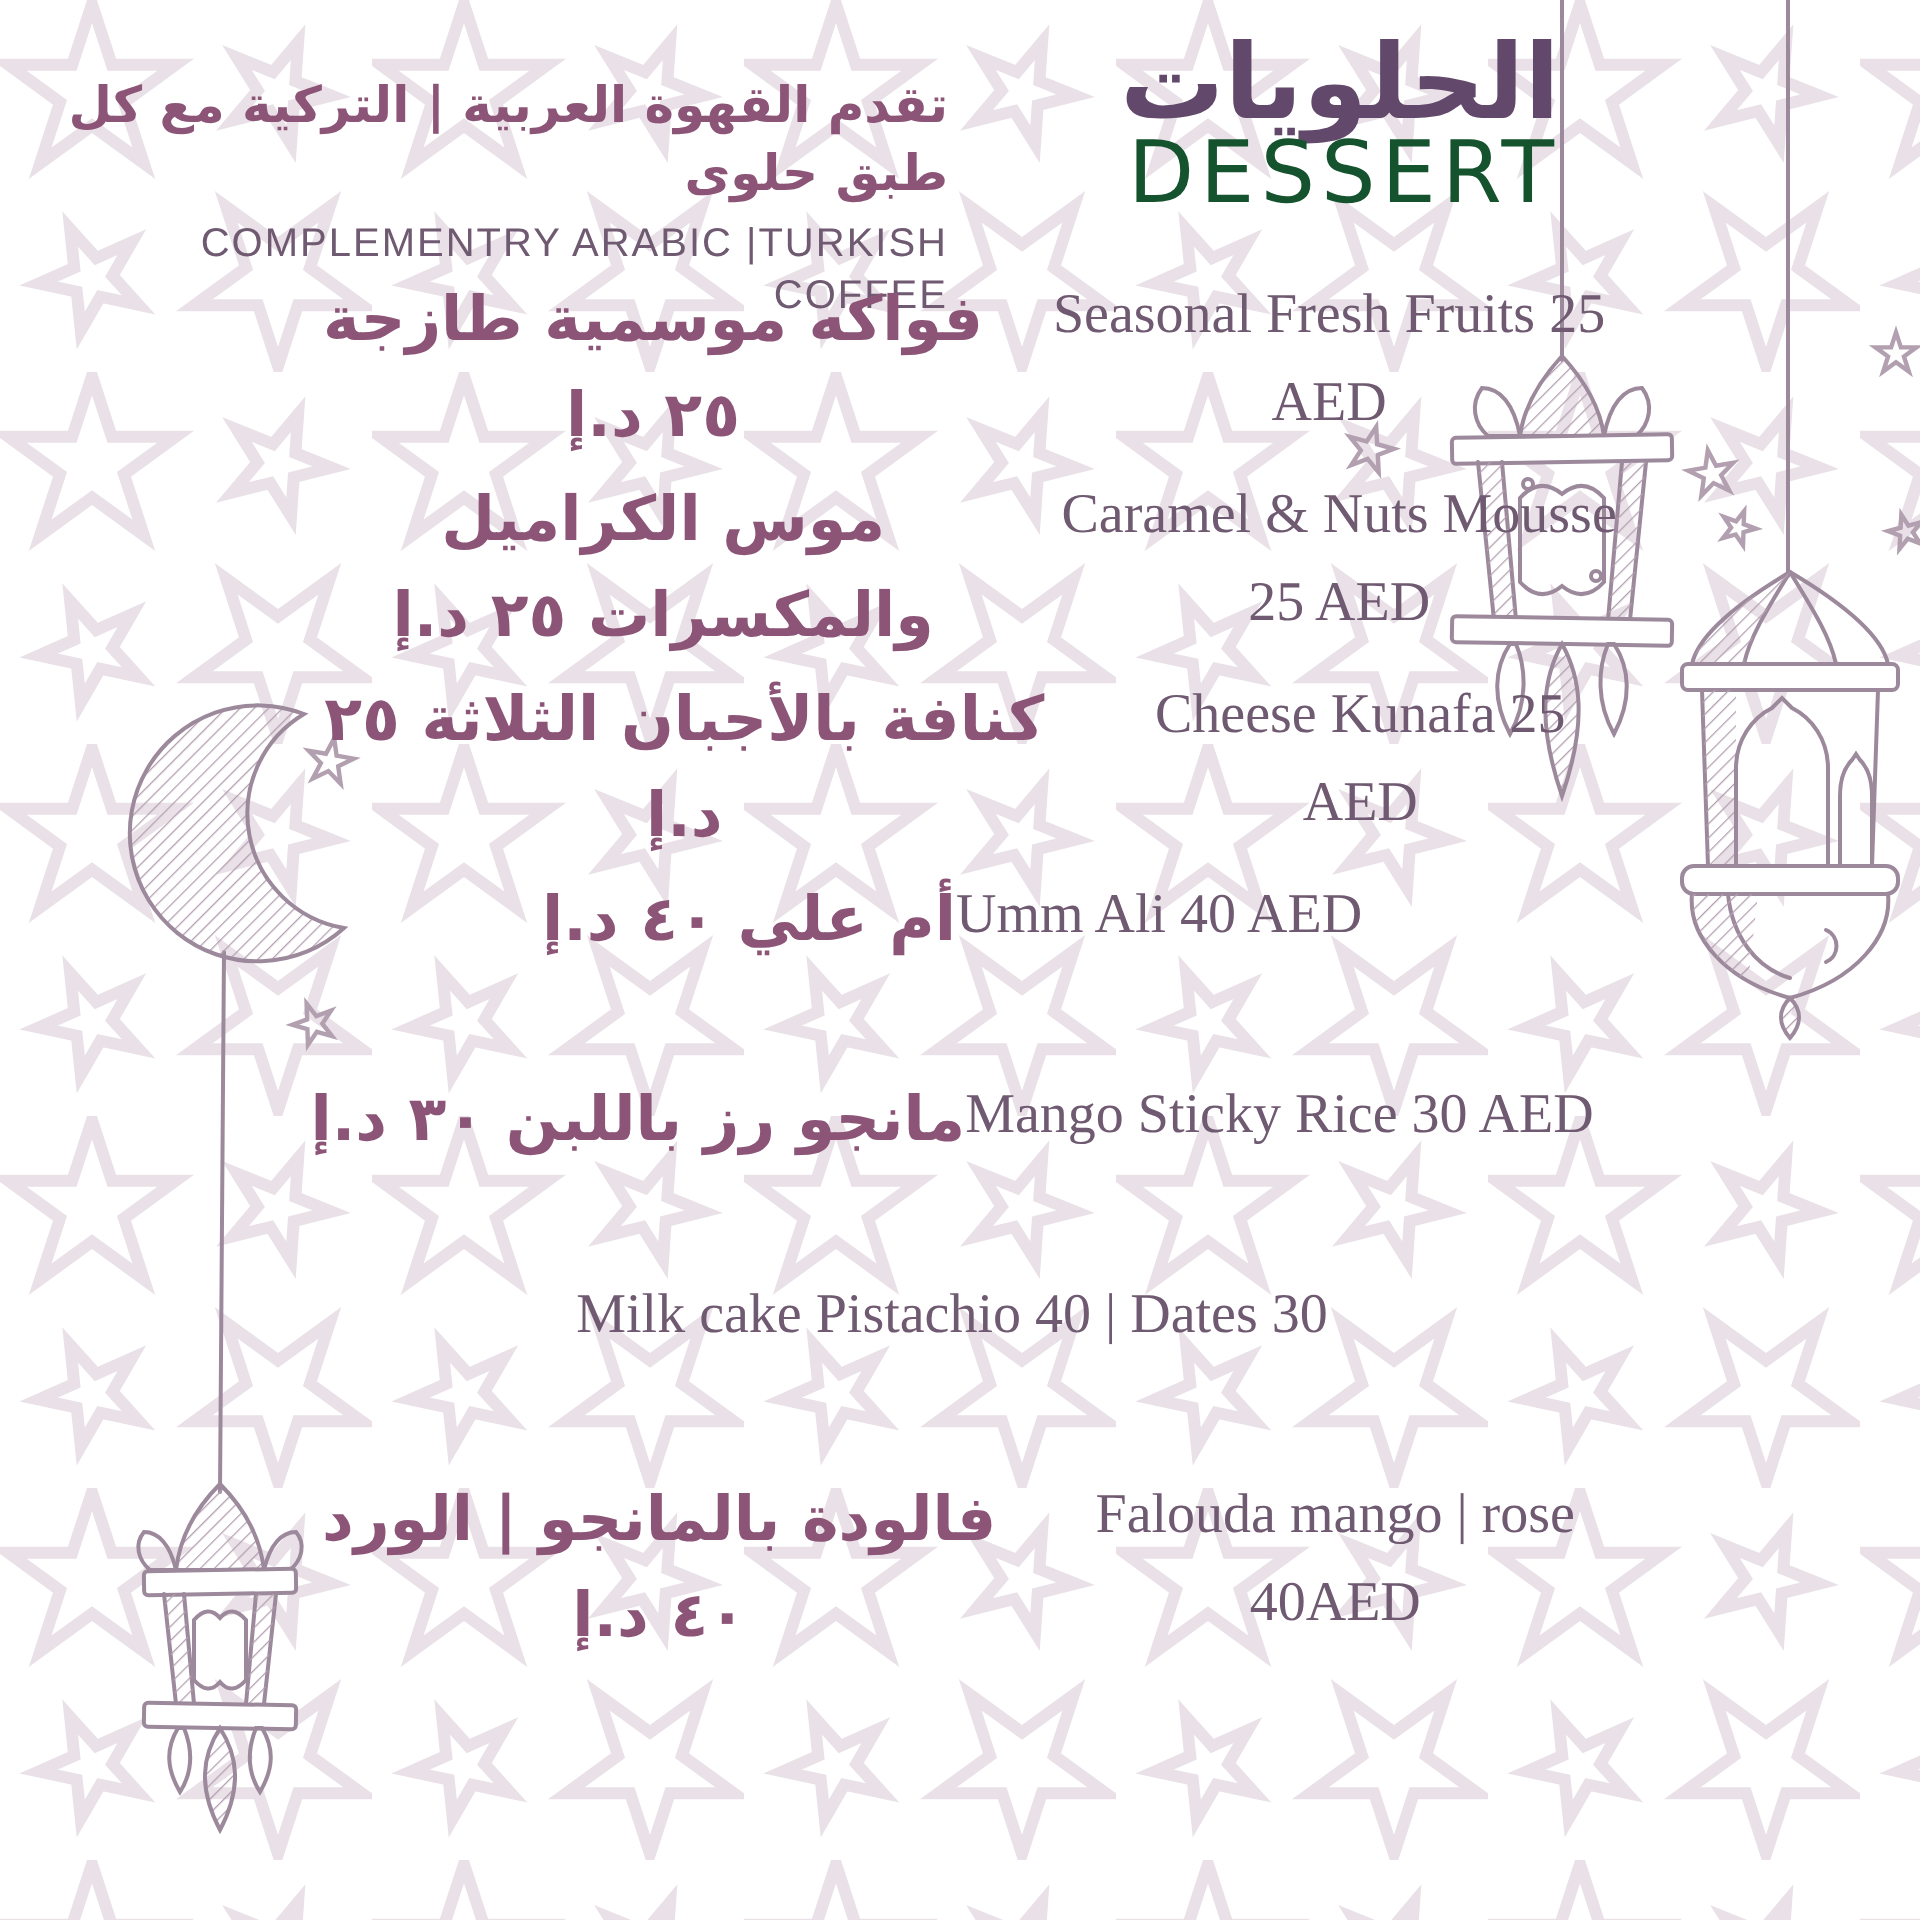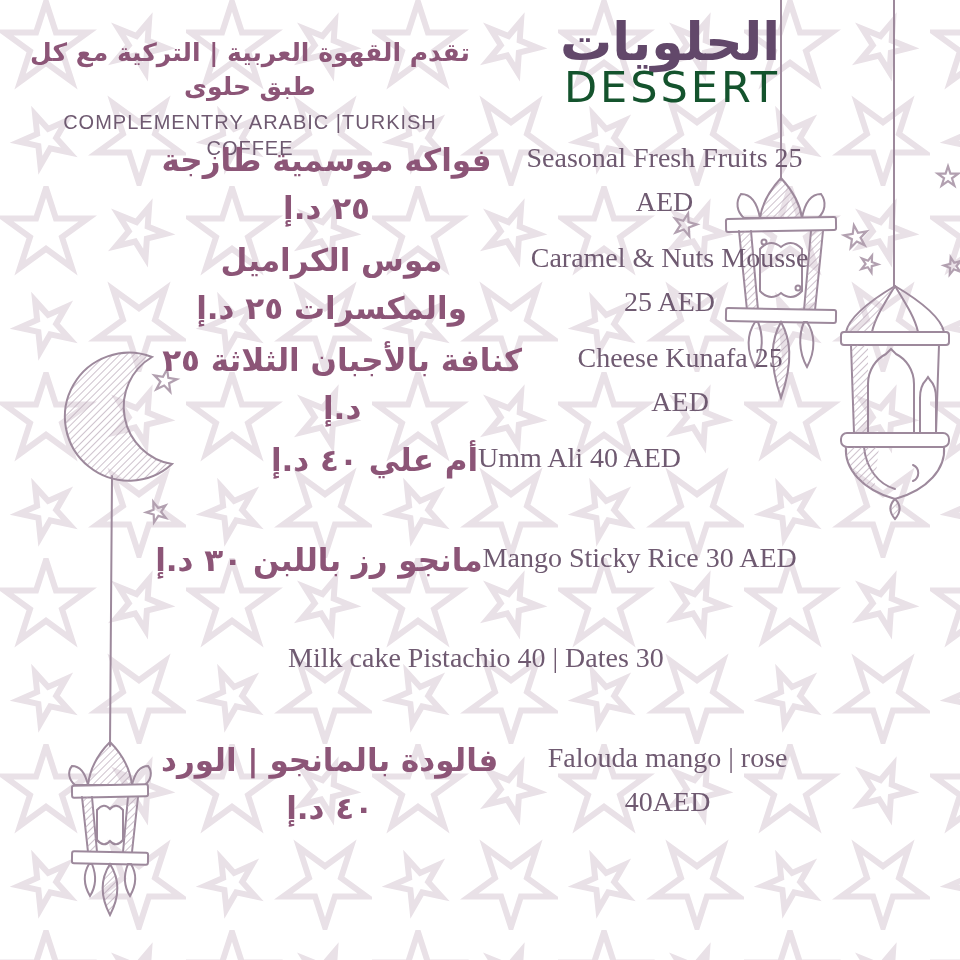--- a/index.html
+++ b/index.html
@@ -2,21 +2,21 @@
 <html lang="en"><head>
 <meta charset="utf-8">
 <style>
   html,body{margin:0;padding:0;background:#ffffff;}
   .canvas{
     position:relative;width:960px;height:960px;overflow:hidden;background:#ffffff;
     font-family:"DejaVu Sans",sans-serif;
   }
   svg.layer{position:absolute;left:0;top:0;pointer-events:none;}
   
-  .top-note{position:absolute;left:26px;top:36px;width:448px;text-align:center;z-index:3;}
+  .top-note{position:absolute;left:26px;top:36px;width:448px;text-align:right;z-index:3;}
   .top-note .ar{
     direction:rtl;font-size:25px;font-weight:bold;color:#8c5577;line-height:34px;
     font-family:"DejaVu Sans",sans-serif;
   }
   .top-note .en{
     margin-top:5px;font-size:20px;letter-spacing:1px;color:#6f5a71;line-height:26px;
     font-family:"Liberation Sans",sans-serif;
   }
   
   .title-block{position:absolute;left:538px;top:10px;width:242px;text-align:right;z-index:3;}

